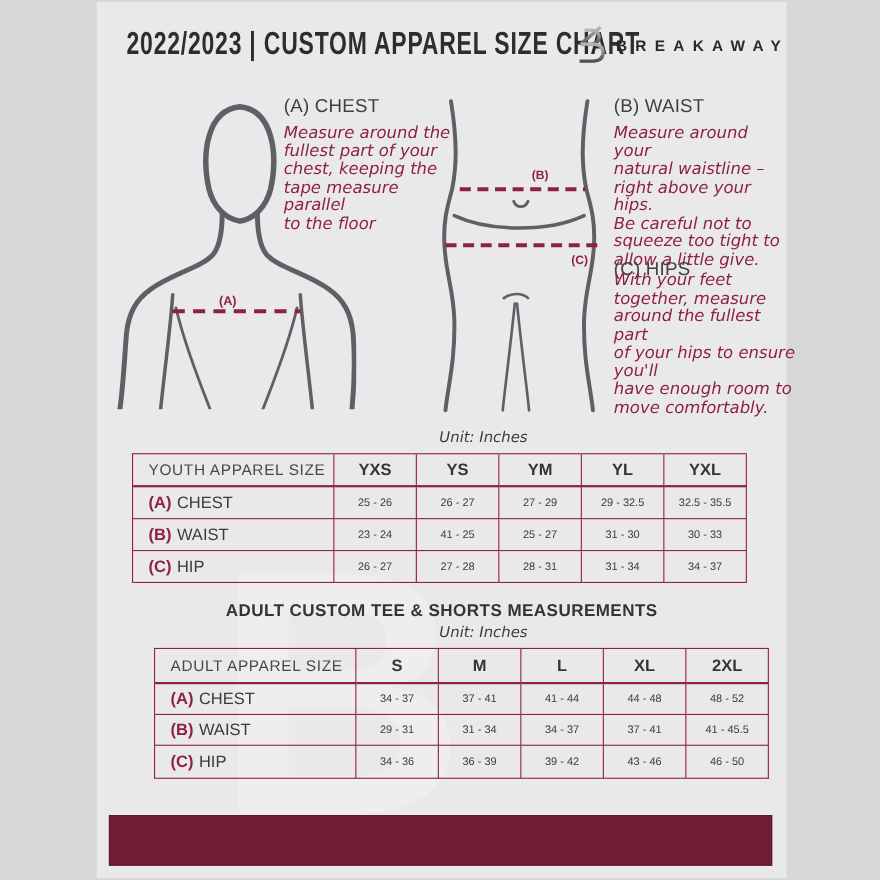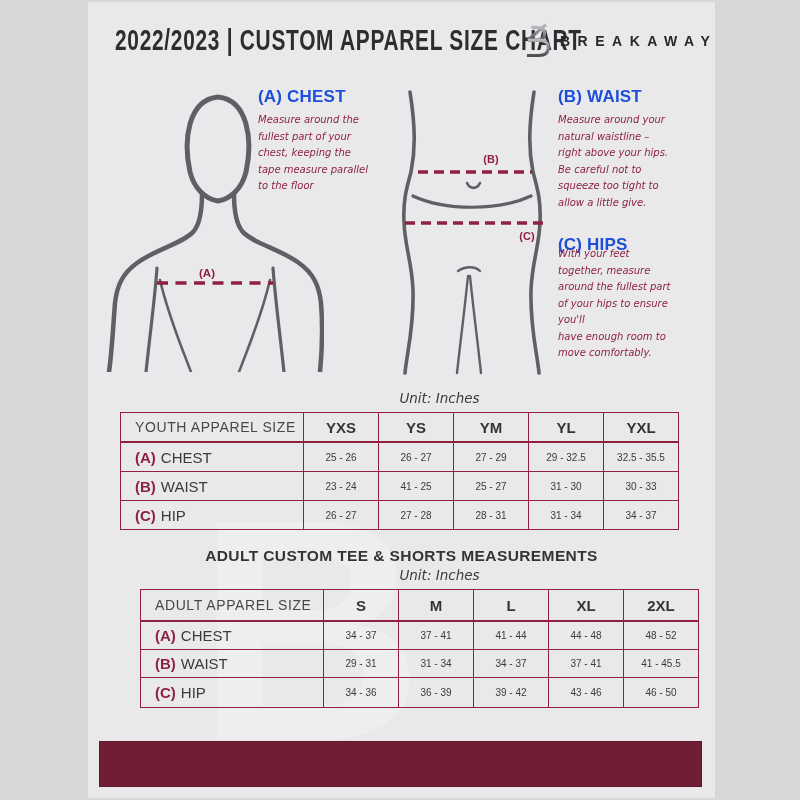--- a/index.html
+++ b/index.html
@@ -18,25 +18,25 @@
     font-size:29px;font-weight:700;color:#2d2d2f;letter-spacing:1px;
     transform:scaleX(.72);transform-origin:left top;white-space:nowrap;
   }
   .brand{
     position:absolute;left:472px;top:31px;
     font-size:14px;font-weight:700;letter-spacing:7.5px;color:#28282a;white-space:nowrap;
   }
   .logo{position:absolute;left:428px;top:18px;}
   
   .ins-h{
-    position:absolute;font-size:17px;font-weight:700;color:#1d4ed8;letter-spacing:.2px;
+    position:absolute;font-size:17px;font-weight:400;color:#404040;letter-spacing:.2px;
   }
   .ins-p{
     position:absolute;font-family:"DejaVu Sans", sans-serif;
-    font-style:italic;font-size:10px;line-height:16.5px;color:#8e2140;
+    font-style:italic;font-size:15px;line-height:16.5px;color:#8e2140;
     white-space:pre-line;
   }
   #insA-h{left:170px;top:85px;} #insA-p{left:170px;top:110px;width:160px;}
   #insB-h{left:470px;top:85px;} #insB-p{left:470px;top:110px;width:160px;}
   #insC-h{left:470px;top:212px;margin-top:21px;} #insC-p{left:470px;top:244px;width:165px;}
   
   .fig1{position:absolute;left:12px;top:80px;}
   .fig2{position:absolute;left:302px;top:88px;}
   
   .sec-title{

